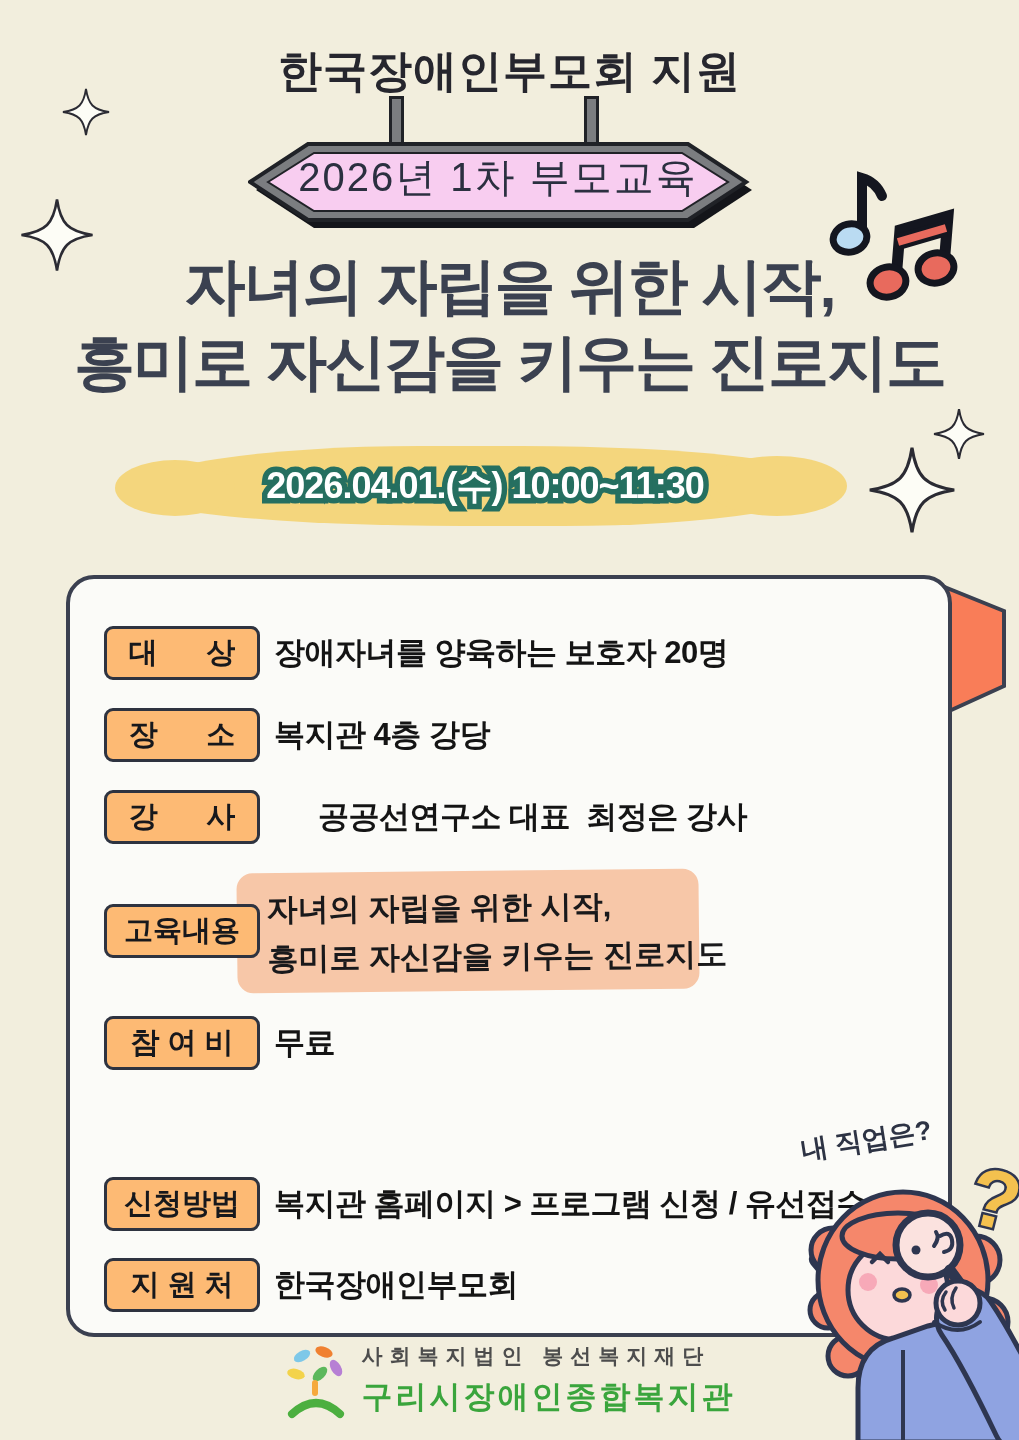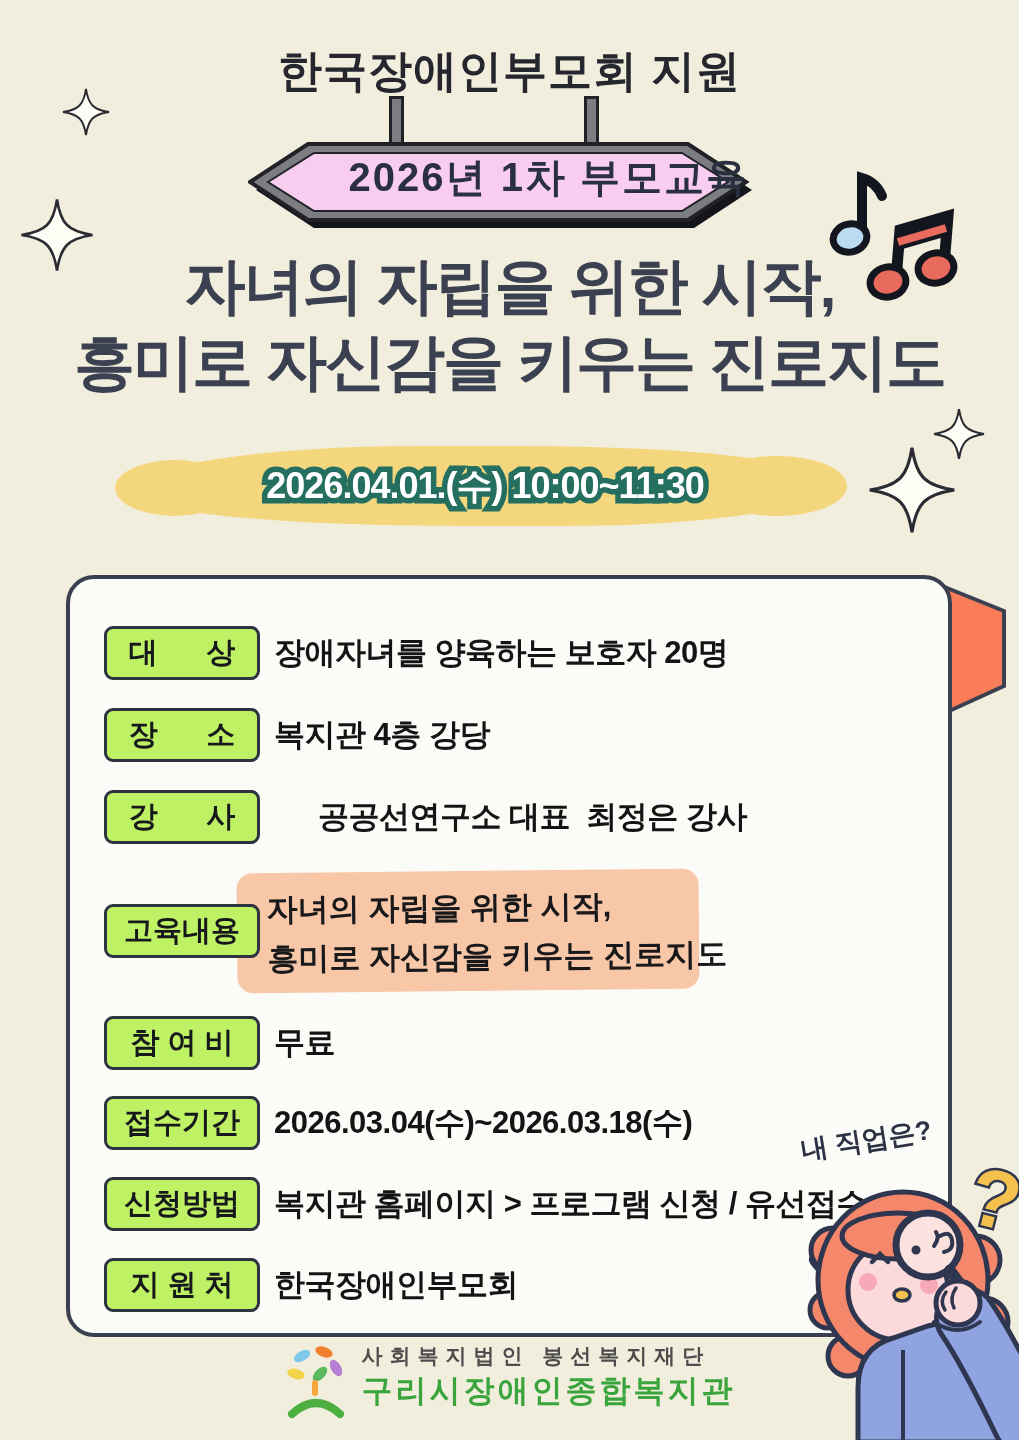--- a/index.html
+++ b/index.html
@@ -7,22 +7,22 @@
   .poster { position:relative; width:1019px; height:1440px; background:#f2eedd; overflow:hidden;padding-left:8px; }
 
   
   .support-text { position:absolute; left:0; top:42px; width:100%; text-align:center;
     font-size:44px; font-weight:bold; color:#26262e; letter-spacing:1px; }
 
   .post { position:absolute; width:15px; height:60px; background:#7b7d80; border:3px solid #202227; }
   .post.p1 { left:389px; top:96px; }
   .post.p2 { left:584px; top:96px; }
   .sign-svg { position:absolute; left:248px; top:136px; }
-  .sign-text { position:absolute; left:248px; top:150px; width:500px; text-align:right;
-    font-size:40px; font-weight:bold; color:#2b3040; letter-spacing:2px; }
+  .sign-text { position:absolute; left:248px; top:150px; width:500px; text-align:center;
+    font-size:40px; font-weight:normal; color:#2b3040; letter-spacing:2px; }
 
   
   .main-title { position:absolute; left:0; top:248px; width:1019px; text-align:center;
     font-size:61px; font-weight:bold; color:#3b4150; line-height:76px; letter-spacing:-2px; }
 
   
   .date-blob { position:absolute; left:133px; top:446px; width:700px; height:80px; background:#f4d67d;
     border-radius: 48% 52% 45% 55% / 65% 55% 62% 48%; }
   .date-blob:before { content:""; position:absolute; left:-18px; top:14px; width:120px; height:56px;
     background:#f4d67d; border-radius:50%; }
@@ -36,40 +36,40 @@
   .date-fill { color:#ffffff; }
 
   
   .decor { position:absolute; }
 
   
   .tab-svg { position:absolute; left:944px; top:578px; }
   .card { position:absolute; left:66px; top:575px; width:886px; height:762px; background:#fbfbf8;
     border:4px solid #3b4050; border-radius:28px; }
   .row { position:absolute; left:34px; display:flex; align-items:center; }
-  .label-box { width:156px; height:54px; background:#bef264; border:3.5px solid #2e3340; border-radius:9px;
+  .label-box { width:156px; height:54px; background:#fdba74; border:3.5px solid #2e3340; border-radius:9px;
     display:flex; align-items:center; justify-content:center;
     font-size:29px; font-weight:bold; color:#17181c; white-space:pre; flex:0 0 auto; }
   .row-value { margin-left:14px; font-size:31px; font-weight:bold; color:#141414; letter-spacing:-0.5px; white-space:pre; }
   .r1 { top:47px; } .r2 { top:129px; } .r3 { top:211px;gap:44px; }
   .r4 { top:325px; } .r5 { top:437px; } .r6 { top:517px; } .r7 { top:598px; } .r8 { top:679px; }
   .content-highlight { position:absolute; left:167px; top:292px; width:462px; height:120px;
     background:#f7c7a8; border-radius:16px; transform:rotate(-0.6deg);
     padding:12px 0 0 30px; }
   .content-highlight .hl-line { font-size:31px; font-weight:bold; color:#19191b; line-height:49px; white-space:pre; }
 
   .job-question { position:absolute; left:800px; top:1120px; width:160px;
     font-size:27px; font-weight:bold; color:#2d3344; transform:rotate(-9deg); white-space:nowrap; }
 
   
   .footer { position:absolute; left:0; top:1342px; width:1019px; display:flex; justify-content:center; }
   .footer-inner { display:flex; align-items:flex-start; }
   .logo-svg { margin-right:14px; margin-top:2px; }
   .org-top { font-size:21px; color:#4d4d4d; letter-spacing:7px; font-weight:bold; }
-  .org-main { font-size:31px; color:#3aa53c; font-weight:bold; letter-spacing:3px; }
+  .org-main { margin-top:6px; font-size:31px; color:#3aa53c; font-weight:bold; letter-spacing:3px; }
 </style>
 </head>
 <body>
 
 <div class="poster">
 
   <div class="support-text">한국장애인부모회 지원</div>
 
   <div class="post p1"></div>
   <div class="post p2"></div>
@@ -144,24 +144,20 @@
     </div>
     <div class="row r4">
       <div class="label-box">고육내용</div>
     </div>
 
     <div class="row r5">
       <div class="label-box">참 여 비</div>
       <div class="row-value">무료</div>
     </div>
 
-    <div class="row r6">
-      <div class="label-box">접수기간</div>
-      <div class="row-value">2026.03.04(수)~2026.03.18(수)</div>
-    </div>
 
     <div class="row r7">
       <div class="label-box">신청방법</div>
       <div class="row-value">복지관 홈페이지 &gt; 프로그램 신청 / 유선접수</div>
     </div>
 
     <div class="row r8">
       <div class="label-box">지 원 처</div>
       <div class="row-value">한국장애인부모회</div>
     </div>

